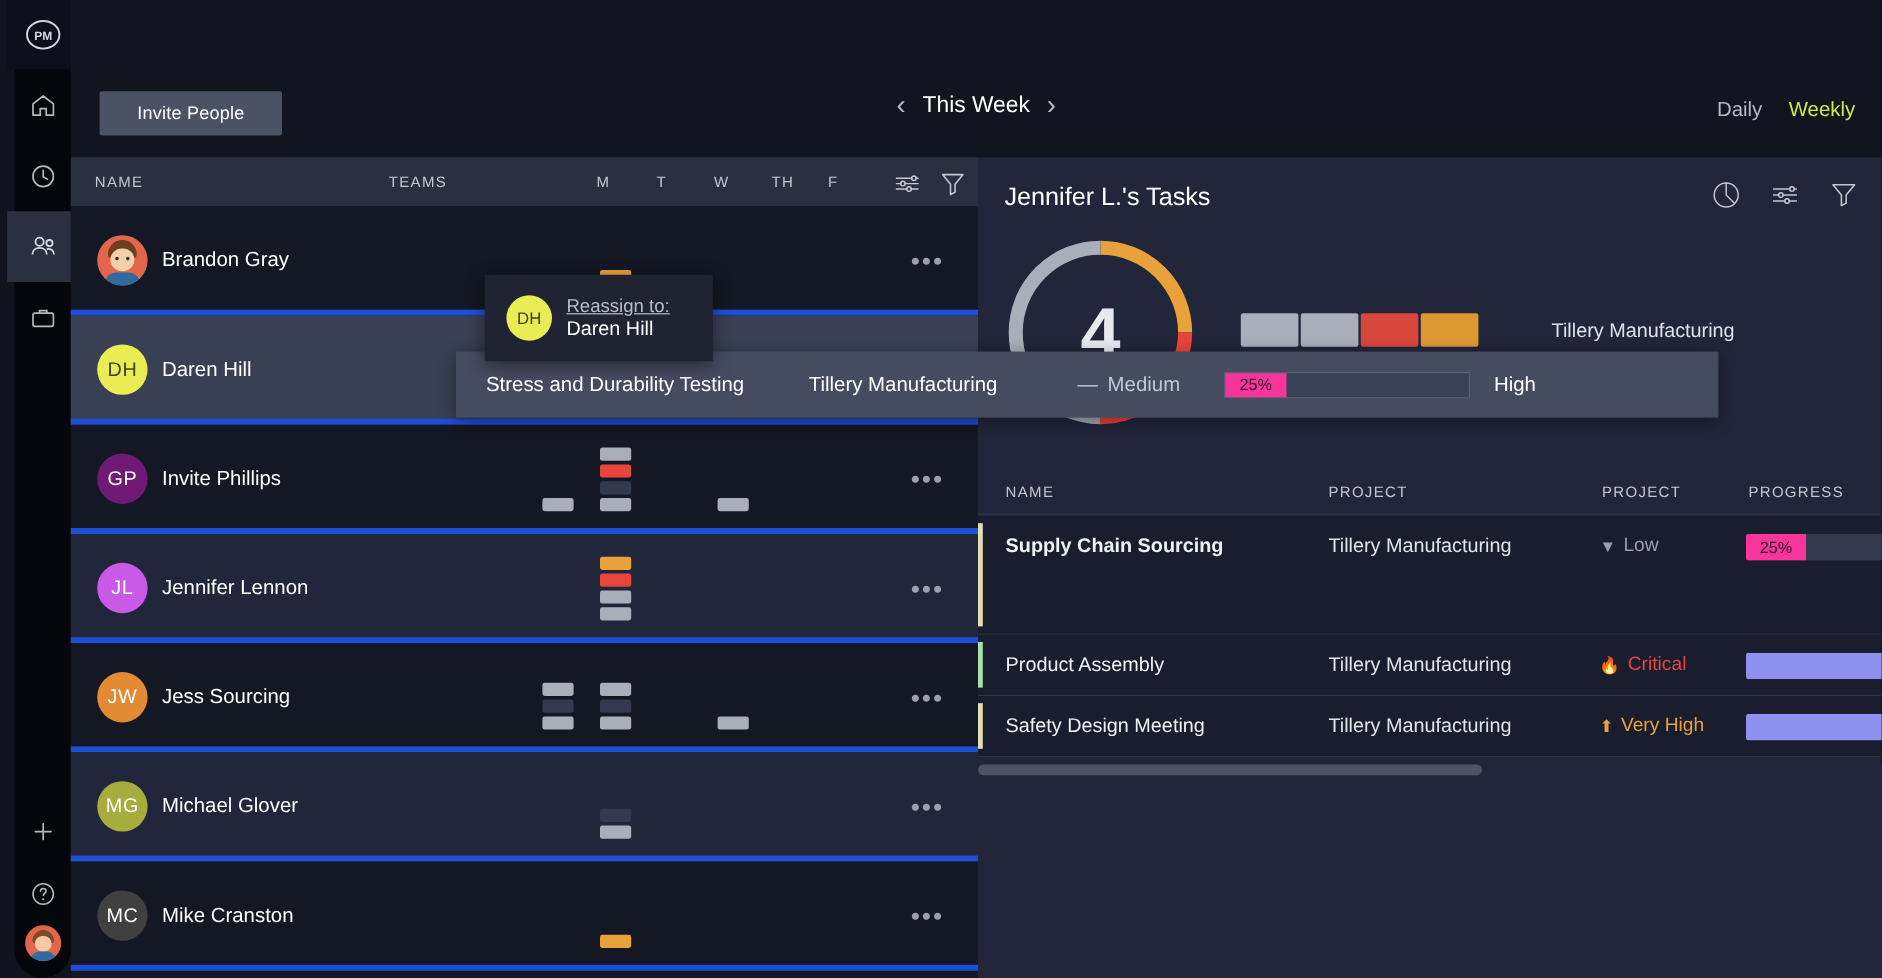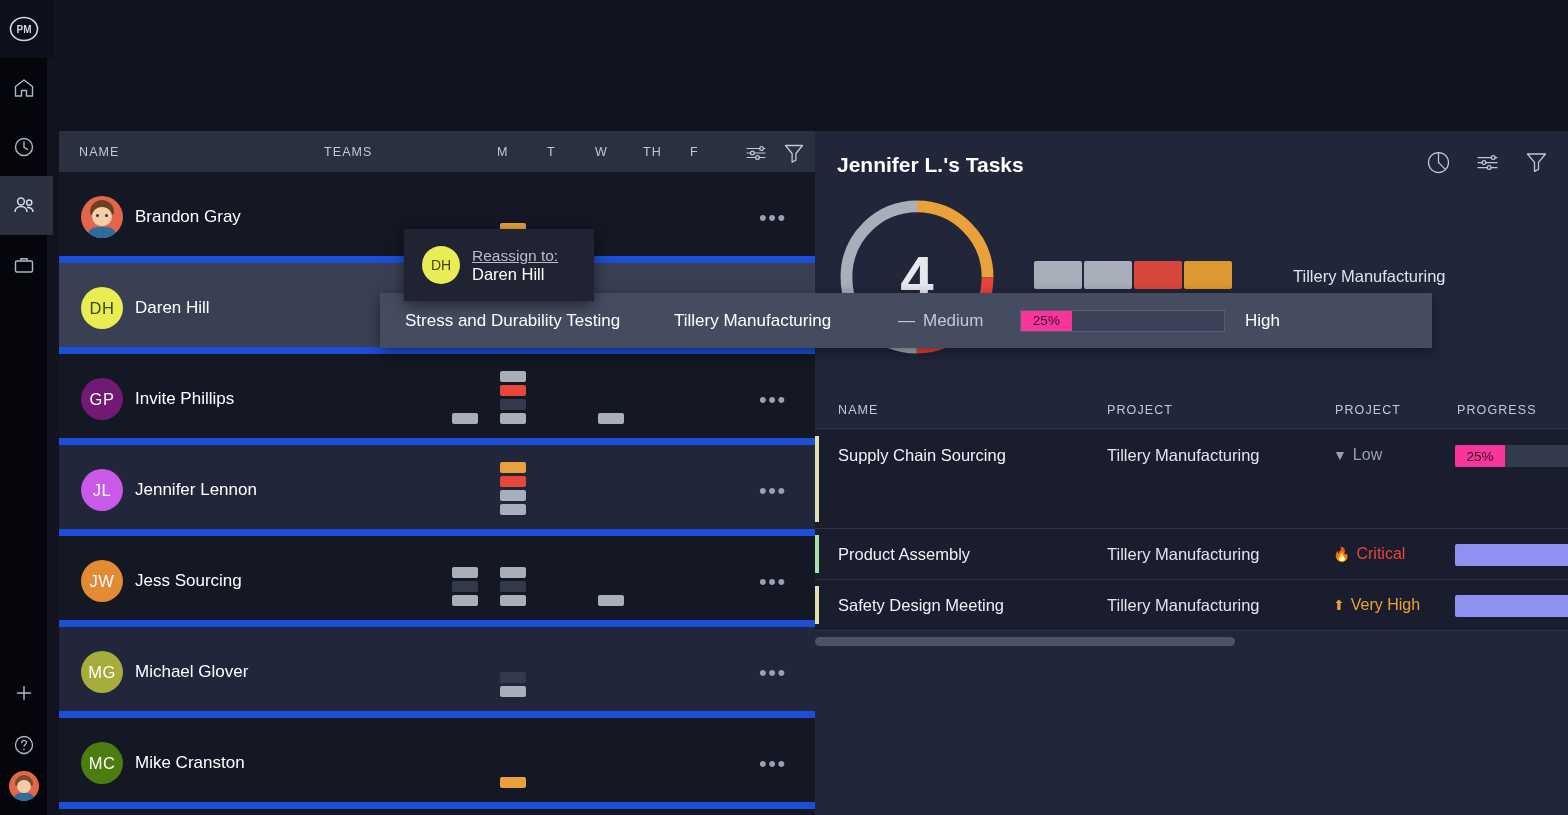--- a/index.html
+++ b/index.html
@@ -6,23 +6,23 @@
   html, body {
     width: 1568px; height: 815px;
     background: #11131f;
     font-family: "Liberation Sans", sans-serif;
     overflow: hidden;
   }
   #app { position: relative; width: 1568px; height: 815px; }
 
   
   .rail {
-    position: absolute; left: 0; top: 0; width: 47px; height: 815px;
+    position: absolute; left: 12px; top: 0; width: 47px; height: 815px;
     background: #05060c;
-    display: flex; flex-direction: column; align-items: center;
+    display: flex; flex-direction: column; align-items: center; border-radius: 24px;
   }
   .rail-logo {
     height: 58px; width: 59px; display: flex; align-items: center; justify-content: center;
     background: #0d0f1a;
   }
   .rail-item {
     width: 59px; height: 59px; display: flex; align-items: center; justify-content: center;
     cursor: pointer;
   }
   .rail-item.active { background: #2b3040; }
@@ -75,21 +75,21 @@
     background: #2b3040;
     color: #c3c7d3; font-size: 12.5px; letter-spacing: 1.1px;
   }
   .lt-head .c { position: absolute; top: 14px; }
   .c-name { left: 20px; }
   .c-teams { left: 265px; }
   .lt-icon { position: absolute; top: 9px; cursor: pointer; }
 
   .person-row {
     position: relative; height: 91px; width: 756px;
-    border-bottom: 7px solid #1d4ed8;
+    border-bottom: 5px solid #1d4ed8;
     background: #141724;
     text-align: center;
   }
   .person-row.alt { background: #22263a; }
   .person-row.sel { background: #3a4054; }
   .avatar {
     position: absolute; left: 22px; top: 24px;
     width: 42px; height: 42px; border-radius: 50%;
     color: #fff; font-size: 16.5px;
     display: flex; align-items: center; justify-content: center;
@@ -113,21 +113,21 @@
   .wl-stack { position: absolute; display: flex; flex-direction: column-reverse; gap: 3px; }
   .wl-bar { width: 26px; height: 11px; border-radius: 2px; }
 
   
   .right-panel {
     position: absolute; left: 815px; top: 131px; width: 753px; height: 684px;
     background: #22263a;
   }
   .rp-title {
     position: absolute; left: 22px; top: 22px;
-    color: #ffffff; font-size: 21px; font-weight: bold;
+    color: #ffffff; font-size: 21px; font-weight: normal;
   }
   .rp-icons { position: absolute; right: 18px; top: 18px; display: flex; gap: 22px; }
   .rp-icons > span { cursor: pointer; }
 
   .donut { position: absolute; left: 18px; top: 62px; width: 168px; height: 168px; }
   .donut-num {
     position: absolute; left: 18px; top: 62px; width: 168px; height: 168px;
     display: flex; align-items: center; justify-content: center;
     color: #e7e9ee; font-size: 60px; font-weight: bold;
   }
@@ -246,20 +246,34 @@
         </svg>
       </div>
       <div class="rail-avatar">
         <div class="hair"></div>
           <div class="face"></div>
           <div class="body"></div>
       </div>
     </div>
   </div>
 
+  <div class="topbar">
+    <button class="invite-btn">Invite People</button>
+
+    <div class="week-nav">
+      <span class="chev">‹</span>
+      <span class="week-label">This Week</span>
+      <span class="chev">›</span>
+    </div>
+
+    <div class="view-toggle">
+      <span class="vt-item">Daily</span>
+      <span class="vt-item active">Weekly</span>
+    </div>
+  </div>
 
   <div class="left-panel">
     <div class="lt-head">
       <span class="c c-name">NAME</span>
       <span class="c c-teams">TEAMS</span>
       <div id="day-headers">
           <span class="c" style="left: 438px;">M</span>
           <span class="c" style="left: 488px;">T</span>
           <span class="c" style="left: 536px;">W</span>
           <span class="c" style="left: 584px;">TH</span>
@@ -349,21 +363,21 @@
         <div class="person-row alt">
           <div class="avatar" style="background: rgb(166, 173, 60); color: rgb(255, 255, 255);">MG</div>
           <div class="person-name">Michael Glover</div>
           <div class="dots" style="left: 700px;">•••</div>
           <div class="wl-stack" style="left: 441px; bottom: 14px;">
             <div class="wl-bar" style="background: rgb(168, 174, 186); height: 11px;"></div>
             <div class="wl-bar" style="background: rgb(52, 58, 78); height: 11px;"></div>
           </div>
         </div>
         <div class="person-row">
-          <div class="avatar" style="background: #4d7c0f; color: rgb(255, 255, 255);">MC</div>
+          <div class="avatar" style="background: #404040; color: rgb(255, 255, 255);">MC</div>
           <div class="person-name">Mike Cranston</div>
           <div class="dots" style="left: 700px;">•••</div>
           <div class="wl-stack" style="left: 441px; bottom: 14px;">
             <div class="wl-bar" style="background: rgb(233, 161, 59); height: 11px;"></div>
           </div>
         </div>
       </div>
   </div>
 
   <div class="right-panel">
@@ -413,21 +427,21 @@
     <div class="tt-head">
       <span class="th-name">NAME</span>
       <span class="th-proj">PROJECT</span>
       <span class="th-prio">PROJECT</span>
       <span class="th-prog">PROGRESS</span>
     </div>
 
     <div id="task-rows">
         <div class="task-row" style="top: 299px; height: 99px;">
           <div class="task-mark" style="background: rgb(227, 221, 178);"></div>
-          <div class="task-name" style="top: 16px;">Supply Chain Sourcing</div>
+          <div class="task-name" style="top: 16px; font-weight: bold;">Supply Chain Sourcing</div>
           <div class="task-proj" style="top: 16px;">Tillery Manufacturing</div>
           <div class="task-prio" style="top: 16px; color: rgb(154, 160, 176);">
             <span style="font-size: 14px;">▼</span>
             <span>Low</span>
           </div>
           <div class="task-prog" style="top: 15px;">
             <div class="fill" style="width: 25%; background: rgb(249, 53, 155);">25%</div>
           </div>
         </div>
         <div class="task-row" style="top: 398px; height: 51px;">

